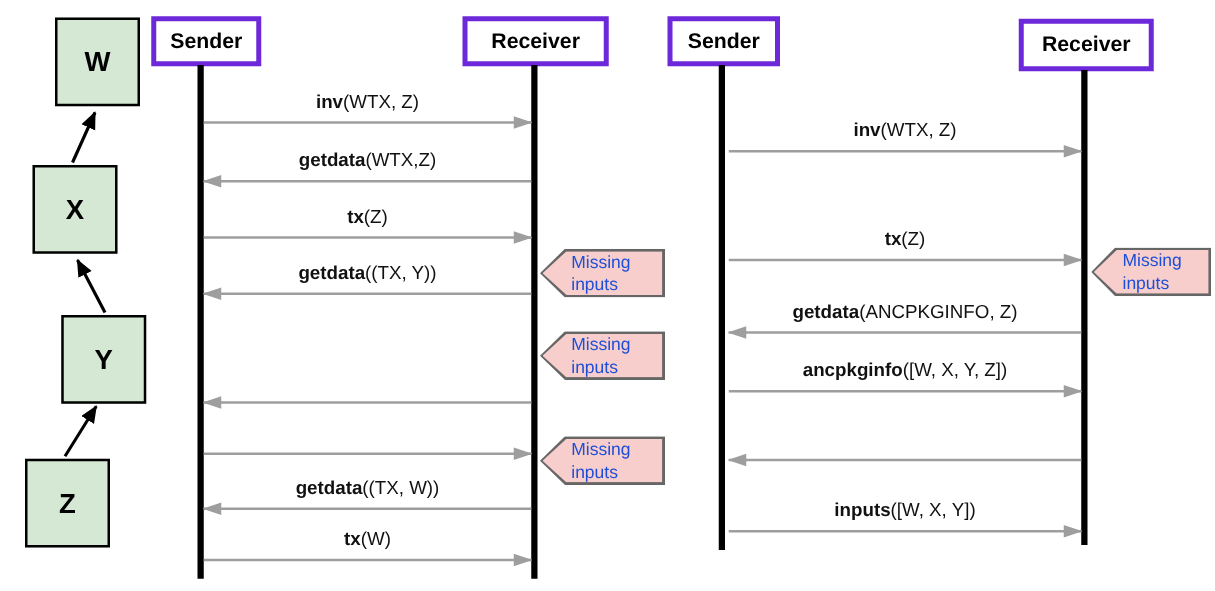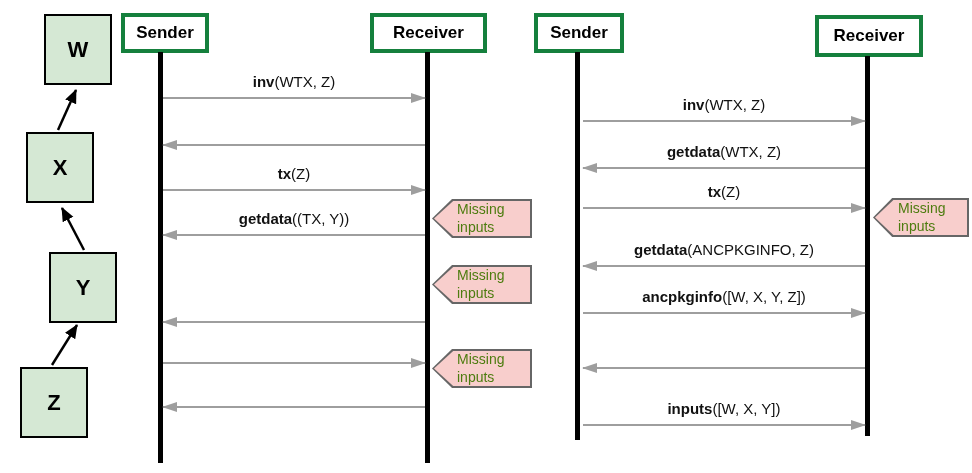--- a/index.html
+++ b/index.html
@@ -36,21 +36,21 @@
   .dag-svg {
     position: absolute;
     left: 0; top: 0;
     width: 972px; height: 473px;
     pointer-events: none;
   }
   
   .actor {
     position: absolute;
     background: #ffffff;
-    border: 4px solid #15803d;
+    border: 4px solid #6d28d9;
     display: flex;
     align-items: center;
     justify-content: center;
     font-weight: bold;
     font-size: 17px;
     color: #000;
   }
   .lifeline {
     position: absolute;
     width: 5px;
@@ -106,21 +106,21 @@
     left: 2px; top: 2px; right: 2px; bottom: 2px;
     background: var(--callout-fill);
     clip-path: polygon(0 50%, 20% 0, 100% 0, 100% 100%, 20% 100%);
   }
   .callout-text {
     position: absolute;
     left: 25px; top: 2px;
     width: 64px;
     font-size: 14px;
     line-height: 17.5px;
-    color: #4d7c0f;
+    color: #1d4ed8;
   }
 </style>
 </head>
 <body>
 
 <div class="canvas">
 
   <svg class="dag-svg">
     <defs>
       <marker id="blackArrow" markerWidth="16" markerHeight="14" refX="13" refY="6" orient="auto" markerUnits="userSpaceOnUse">
@@ -152,38 +152,44 @@
       <span>Receiver</span>
     </div>
   <div class="lifeline" style="left:158px;top:52px;height:411px"></div>
   <div class="lifeline" style="left:425px;top:52px;height:411px"></div>
 
   <div class="msg msgL" style="top:72px">
     <div class="msg-label"><span class="fn">inv</span><span>(WTX, Z)</span></div>
     <div class="msg-arrow r"></div>
   </div>
   <div class="msg msgL" style="top:119px">
+    <div class="msg-label"><span class="fn">getdata</span><span>(WTX,Z)</span></div>
     <div class="msg-arrow l"></div>
   </div>
   <div class="msg msgL" style="top:164px">
     <div class="msg-label"><span class="fn">tx</span><span>(Z)</span></div>
     <div class="msg-arrow r"></div>
   </div>
   <div class="msg msgL" style="top:209px">
     <div class="msg-label"><span class="fn">getdata</span><span>((TX, Y))</span></div>
     <div class="msg-arrow l"></div>
   </div>
   <div class="msg msgL" style="top:296px">
     <div class="msg-arrow l"></div>
   </div>
   <div class="msg msgL" style="top:337px">
     <div class="msg-arrow r"></div>
   </div>
   <div class="msg msgL" style="top:381px">
-    <div class="msg-arrow l"></div>
+    <div class="msg-label"><span class="fn">getdata</span><span>((TX, W))</span></div>
+    <div class="msg-arrow l"></div>
+  </div>
+  <div class="msg msgL" style="top:422px">
+    <div class="msg-label"><span class="fn">tx</span><span>(W)</span></div>
+    <div class="msg-arrow r"></div>
   </div>
 
   <div class="callout" style="left:432px;top:199px;width:100px">
     <div class="callout-border"></div>
     <div class="callout-fill"></div>
     <div class="callout-text">Missing inputs</div>
   </div>
   <div class="callout" style="left:432px;top:265px;width:100px">
     <div class="callout-border"></div>
     <div class="callout-fill"></div>
@@ -201,24 +207,20 @@
   <div class="actor" style="left:815px;top:15px;width:108px;height:42px">
       <span>Receiver</span>
     </div>
   <div class="lifeline" style="left:575px;top:52px;height:388px"></div>
   <div class="lifeline" style="left:865px;top:56px;height:380px"></div>
 
   <div class="msg msgR" style="top:95px">
     <div class="msg-label"><span class="fn">inv</span><span>(WTX, Z)</span></div>
     <div class="msg-arrow r"></div>
   </div>
-  <div class="msg msgR" style="top:142px">
-    <div class="msg-label"><span class="fn">getdata</span><span>(WTX, Z)</span></div>
-    <div class="msg-arrow l"></div>
-  </div>
   <div class="msg msgR" style="top:182px">
     <div class="msg-label"><span class="fn">tx</span><span>(Z)</span></div>
     <div class="msg-arrow r"></div>
   </div>
   <div class="msg msgR" style="top:240px">
     <div class="msg-label"><span class="fn">getdata</span><span>(ANCPKGINFO, Z)</span></div>
     <div class="msg-arrow l"></div>
   </div>
   <div class="msg msgR" style="top:287px">
     <div class="msg-label"><span class="fn">ancpkginfo</span><span>([W, X, Y, Z])</span></div>

